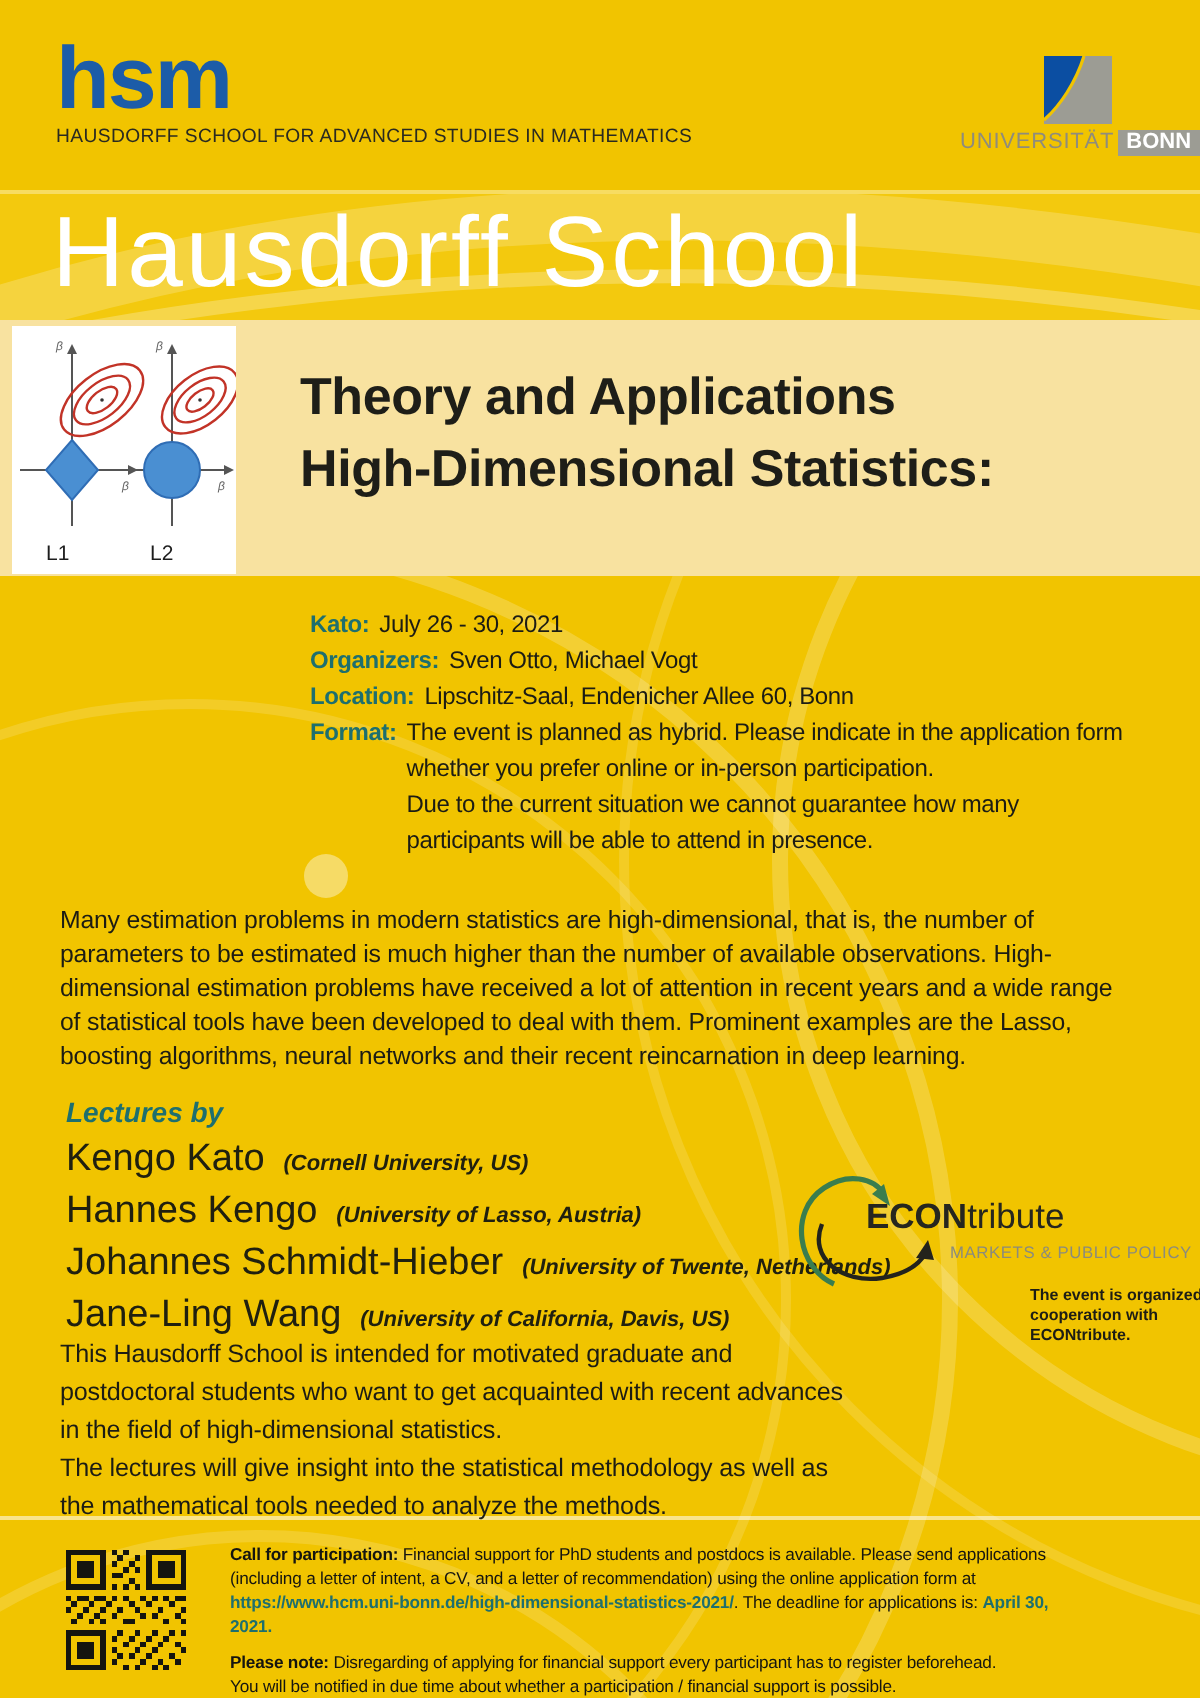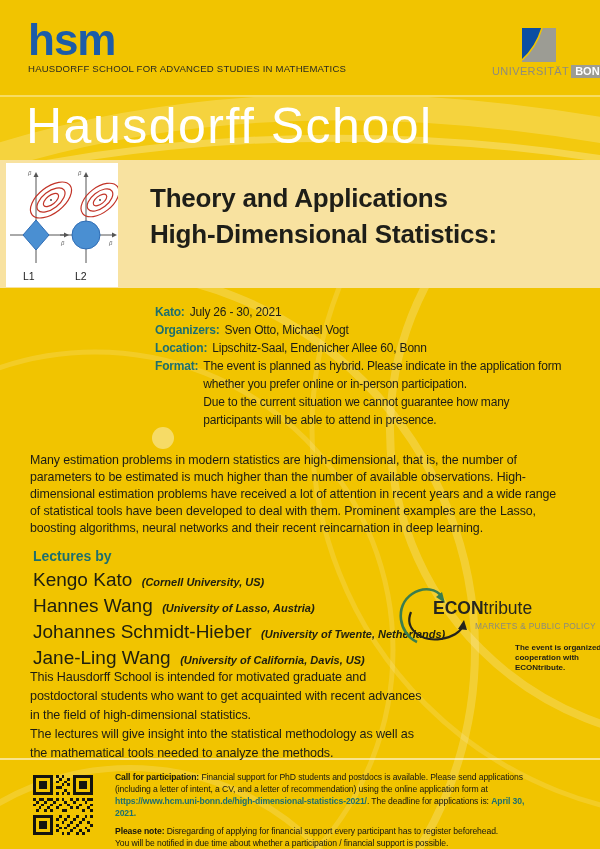--- a/index.html
+++ b/index.html
@@ -25,21 +25,21 @@
     position:absolute; left:0; top:758px; width:600px; height:2px;
     background:rgba(255,255,255,.55);
   }
   
   .hsm-block{ position:absolute; left:28px; top:20px; }
   .hsm-word{ font-size:44px; font-weight:bold; color:#1C5CA8; line-height:40px; letter-spacing:-1px; }
   .hsm-sub{ font-size:9.6px; color:#2a2a20; letter-spacing:.2px; margin-top:3px; }
   .bonn-block{ position:absolute; left:480px; top:28px; width:120px; }
   .bonn-square{ display:block; margin-left:42px; }
   .bonn-textrow{ margin-top:3px; font-size:11px; white-space:nowrap; }
-  .bonn-uni{ color:#8f8c7c; letter-spacing:.4px;margin-left:12px; }
+  .bonn-uni{ color:#8f8c7c; letter-spacing:.4px; }
   .bonn-bonn{ background:#9c9c94; color:#fff; font-weight:bold; padding:0 12px 1px 4px; margin-left:2px; }
   
   .banner-title{
     position:absolute; left:26px; top:98px; width:574px;
     font-size:50px; color:#fff; letter-spacing:1.5px; font-weight:400;
     line-height:56px; white-space:nowrap; z-index:3;
   }
   
   .figure-box{
     position:absolute; left:6px; top:163px; width:112px; height:124px;
@@ -54,21 +54,21 @@
   .detail-row{ display:flex; }
   .detail-label{ color:#1E6F6E; font-weight:bold; white-space:nowrap; margin-right:5px; }
   .detail-value{ flex:1; max-width:365px; }
   
   .para1{ position:absolute; left:30px; top:452px; width:535px; z-index:3;
           font-size:12.4px; line-height:17px; letter-spacing:-.1px; }
   .para2{ position:absolute; left:30px; top:668px; width:400px; z-index:3;
           font-size:12.6px; line-height:19px; letter-spacing:-.1px; }
   
   .lectures{ position:absolute; left:33px; top:548px; z-index:3; }
-  .lectures-heading{ color:#1E6F6E; font-weight:bold; font-size:14px; margin-bottom:4px; }
+  .lectures-heading{ color:#1E6F6E; font-weight:bold; font-size:14px; margin-bottom:4px;font-style:italic; }
   .speaker{ line-height:24px; white-space:nowrap; }
   .speaker-name{ font-size:19px; color:#20200f; }
   .speaker-aff{ font-size:11px; font-style:italic; font-weight:bold; color:#20200f; margin-left:5px; }
   
   .econ{ position:absolute; left:395px; top:580px; width:200px; z-index:3; }
   .econ-arrows{ position:absolute; left:0; top:2px; }
   .econ-word{ position:absolute; left:38px; top:18px; font-size:17.5px; color:#26261f; white-space:nowrap; }
   .econ-word b{ font-weight:bold; }
   .econ-tagline{ position:absolute; left:80px; top:41px; font-size:8.4px; color:#8b8b7c; letter-spacing:.3px; white-space:nowrap; }
   .econ-note{ position:absolute; left:85px; top:63px; width:112px; font-size:8px; font-weight:bold; color:#1d1d15; line-height:10px;padding-left:35px; }
@@ -191,21 +191,21 @@
 
   <div class="para1">Many estimation problems in modern statistics are high-dimensional, that is, the number of parameters to be estimated is much higher than the number of available observations. High-dimensional estimation problems have received a lot of attention in recent years and a wide range of statistical tools have been developed to deal with them. Prominent examples are the Lasso, boosting algorithms, neural networks and their recent reincarnation in deep learning.</div>
 
   <div class="lectures">
     <div class="lectures-heading">Lectures by</div>
     <div class="speaker">
       <span class="speaker-name">Kengo Kato</span>
       <span class="speaker-aff">(Cornell University, US)</span>
     </div>
     <div class="speaker">
-      <span class="speaker-name">Hannes Wang</span>
+      <span class="speaker-name">Hannes Kengo</span>
       <span class="speaker-aff">(University of Lasso, Austria)</span>
     </div>
     <div class="speaker">
       <span class="speaker-name">Johannes Schmidt-Hieber</span>
       <span class="speaker-aff">(University of Twente, Netherlands)</span>
     </div>
     <div class="speaker">
       <span class="speaker-name">Jane-Ling Wang</span>
       <span class="speaker-aff">(University of California, Davis, US)</span>
     </div>

